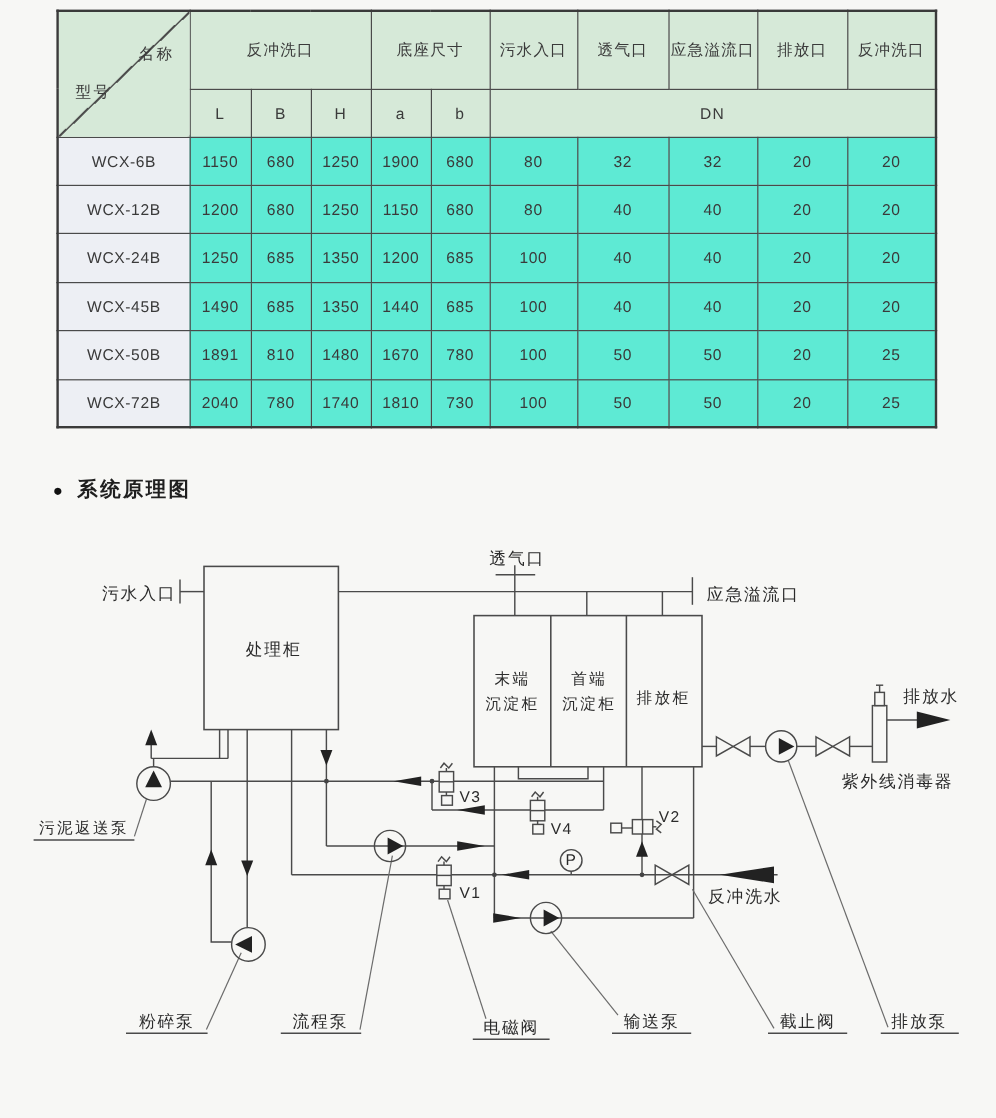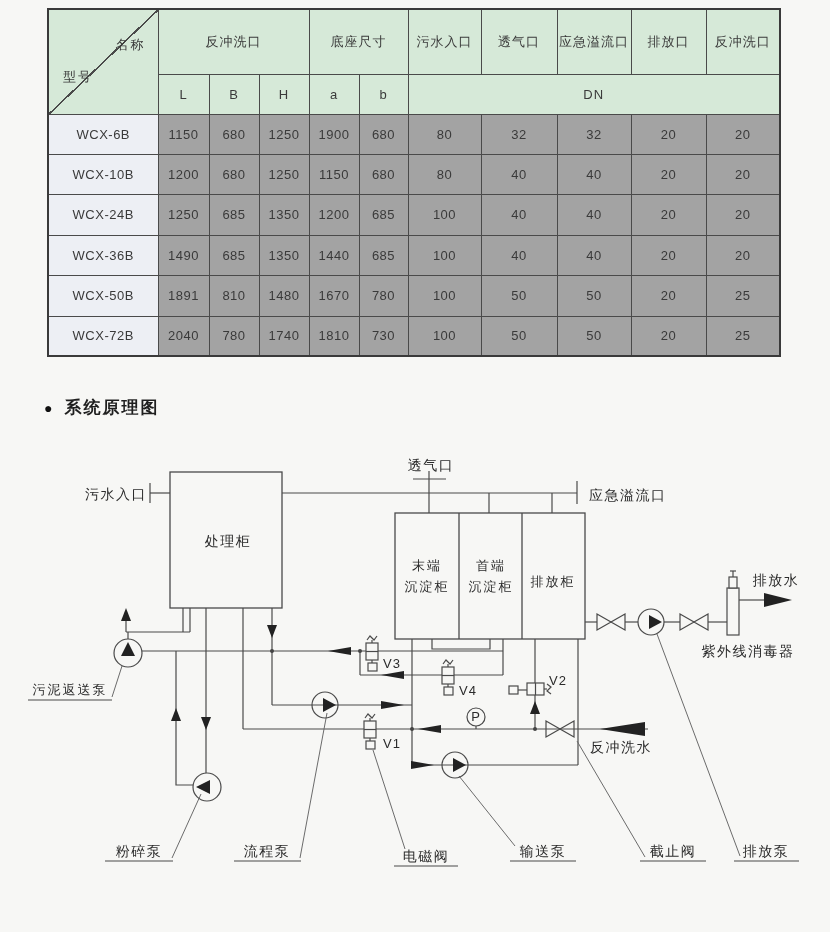--- a/index.html
+++ b/index.html
@@ -4,21 +4,21 @@
 <style>
   html,body{margin:0;padding:0;background:#e9e9e9;}
   #page{position:relative;width:830px;height:932px;background:#f7f7f5;overflow:hidden;
         font-family:"Liberation Sans","DejaVu Sans",sans-serif;color:#333;}
   
   #spec-table{position:absolute;left:47px;top:8px;border-collapse:collapse;table-layout:fixed;padding-left:16px;}
   #spec-table td{border:1px solid #4a4a4a;text-align:center;vertical-align:middle;
                  font-size:13px;color:#3a3a3a;padding:0;}
   #spec-table{border:2px solid #3a3a3a;}
   .hdr{background:#d6e9d8;letter-spacing:1px;}
-  .datacell{background:#a3a3a3;color:#5a5a5a;letter-spacing:.5px;}
+  .datacell{background:#5eead4;color:#5a5a5a;letter-spacing:.5px;}
   .modelcell{background:#edeff4;color:#555;letter-spacing:.5px;}
   #corner-cell{position:relative;background:
      linear-gradient(to bottom right,#d6e9d8 calc(50% - .8px),#4a4a4a calc(50% - .8px),
                      #4a4a4a calc(50% + .8px),#d6e9d8 calc(50% + .8px));}
   #corner-cell .tr{position:absolute;top:26px;right:12px;letter-spacing:2px;}
   #corner-cell .bl{position:absolute;bottom:28px;left:14px;letter-spacing:2px;}
   
   #sec-title{position:absolute;left:44px;top:396px;font-size:17px;font-weight:600;
              color:#1f1f1f;letter-spacing:2px;display:flex;align-items:center;}
   #sec-title .bullet{font-size:14px;margin-right:10px;color:#111;}
@@ -81,21 +81,21 @@
       <td class="datacell">1250</td>
       <td class="datacell">1900</td>
       <td class="datacell">680</td>
       <td class="datacell">80</td>
       <td class="datacell">32</td>
       <td class="datacell">32</td>
       <td class="datacell">20</td>
       <td class="datacell">20</td>
     </tr>
     <tr style="height:40px">
-      <td class="modelcell">WCX-10B</td>
+      <td class="modelcell">WCX-12B</td>
       <td class="datacell">1200</td>
       <td class="datacell">680</td>
       <td class="datacell">1250</td>
       <td class="datacell">1150</td>
       <td class="datacell">680</td>
       <td class="datacell">80</td>
       <td class="datacell">40</td>
       <td class="datacell">40</td>
       <td class="datacell">20</td>
       <td class="datacell">20</td>
@@ -107,21 +107,21 @@
       <td class="datacell">1350</td>
       <td class="datacell">1200</td>
       <td class="datacell">685</td>
       <td class="datacell">100</td>
       <td class="datacell">40</td>
       <td class="datacell">40</td>
       <td class="datacell">20</td>
       <td class="datacell">20</td>
     </tr>
     <tr style="height:40px">
-      <td class="modelcell">WCX-36B</td>
+      <td class="modelcell">WCX-45B</td>
       <td class="datacell">1490</td>
       <td class="datacell">685</td>
       <td class="datacell">1350</td>
       <td class="datacell">1440</td>
       <td class="datacell">685</td>
       <td class="datacell">100</td>
       <td class="datacell">40</td>
       <td class="datacell">40</td>
       <td class="datacell">20</td>
       <td class="datacell">20</td>

